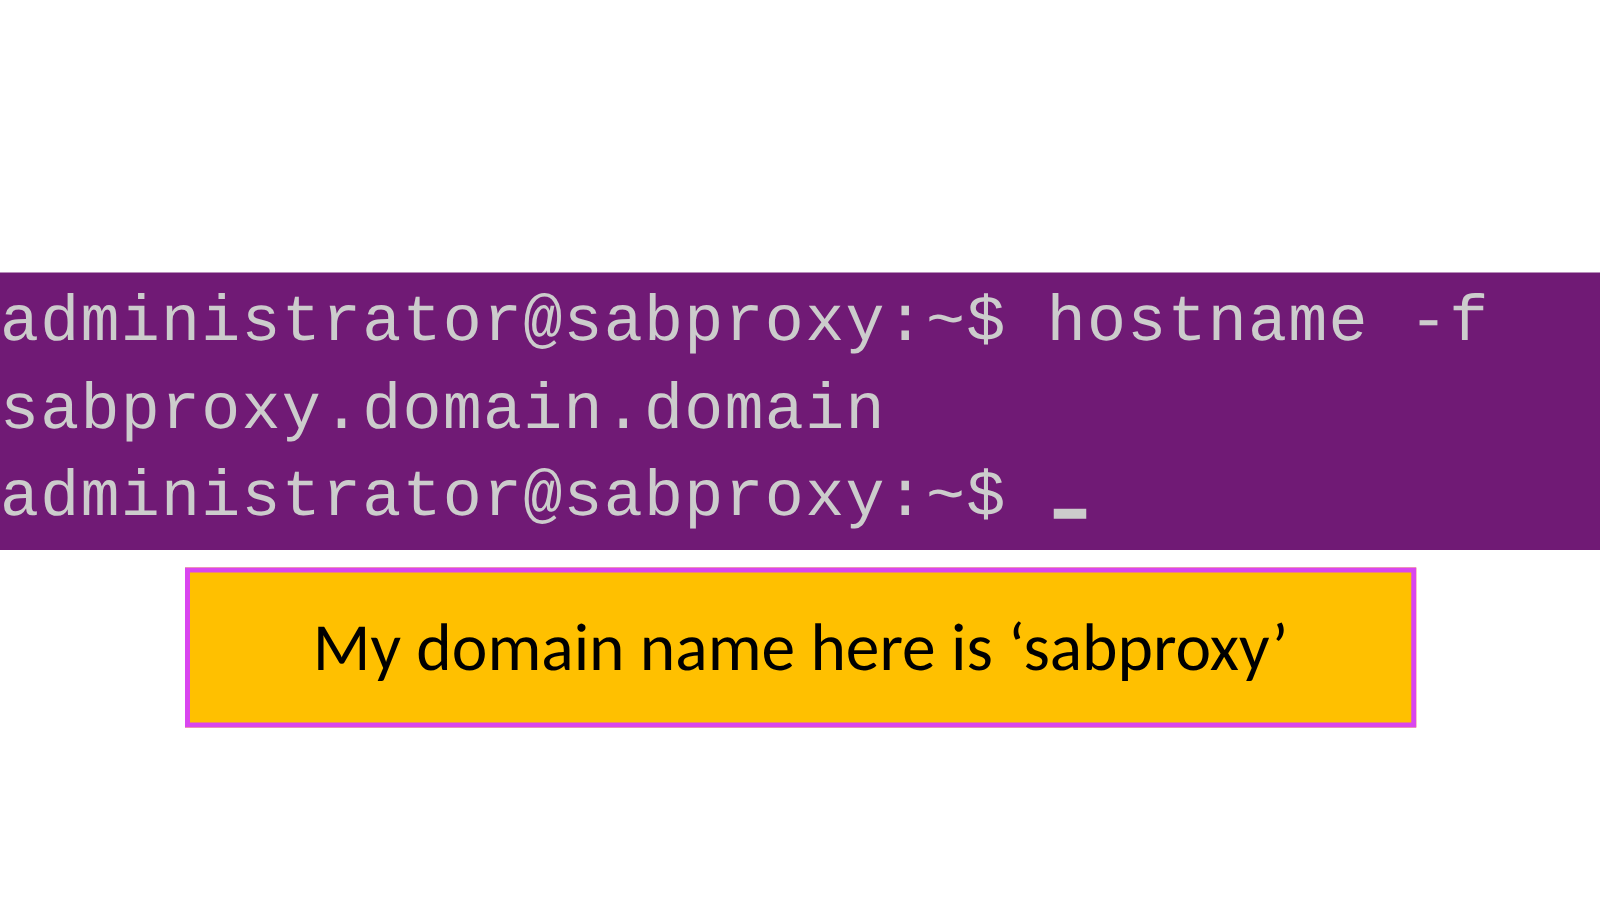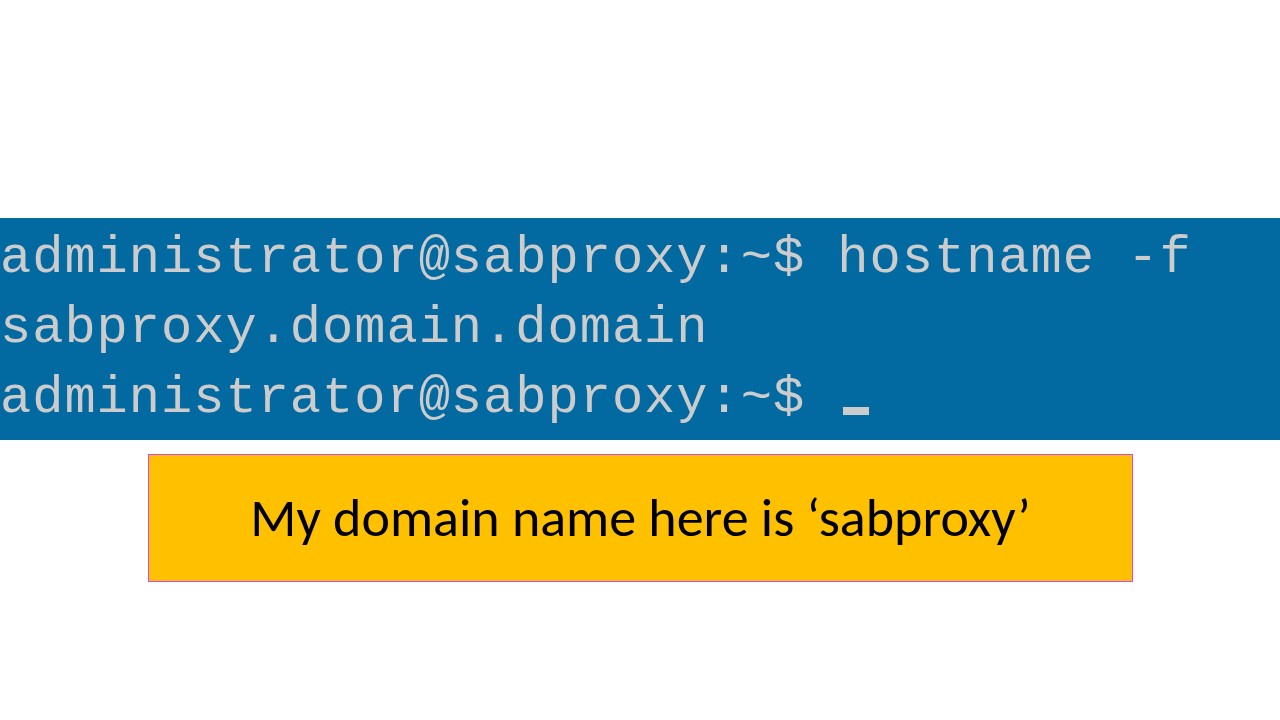--- a/index.html
+++ b/index.html
@@ -13,21 +13,21 @@
       background: #ffffff;
       position: relative;
       font-family: Arial, sans-serif;
     }
     .terminal {
       position: absolute;
       top: 218px;
       left: 0;
       width: 1280px;
       height: 222px;
-      background: #0369a1;
+      background: #701a75;
       color: #cccccc;
       font-family: 'Courier New', Courier, monospace;
       font-size: 52px;
       line-height: 1.35;
       letter-spacing: 1px;
       padding-top: 6px;
       overflow: hidden;
     }
     .terminal-line {
       white-space: nowrap;
@@ -43,21 +43,21 @@
       position: relative;
       top: 12px;
     }
     .callout {
       position: absolute;
       top: 454px;
       left: 148px;
       width: 985px;
       height: 128px;
       background: #ffc000;
-      border: 1px solid #d946ef;
+      border: 4px solid #d946ef;
       display: flex;
       align-items: center;
       justify-content: center;
     }
     .callout-text {
       color: #000000;
       font-size: 54px;
       font-family: Calibri, Arial, sans-serif;
       font-weight: 400;
     }

